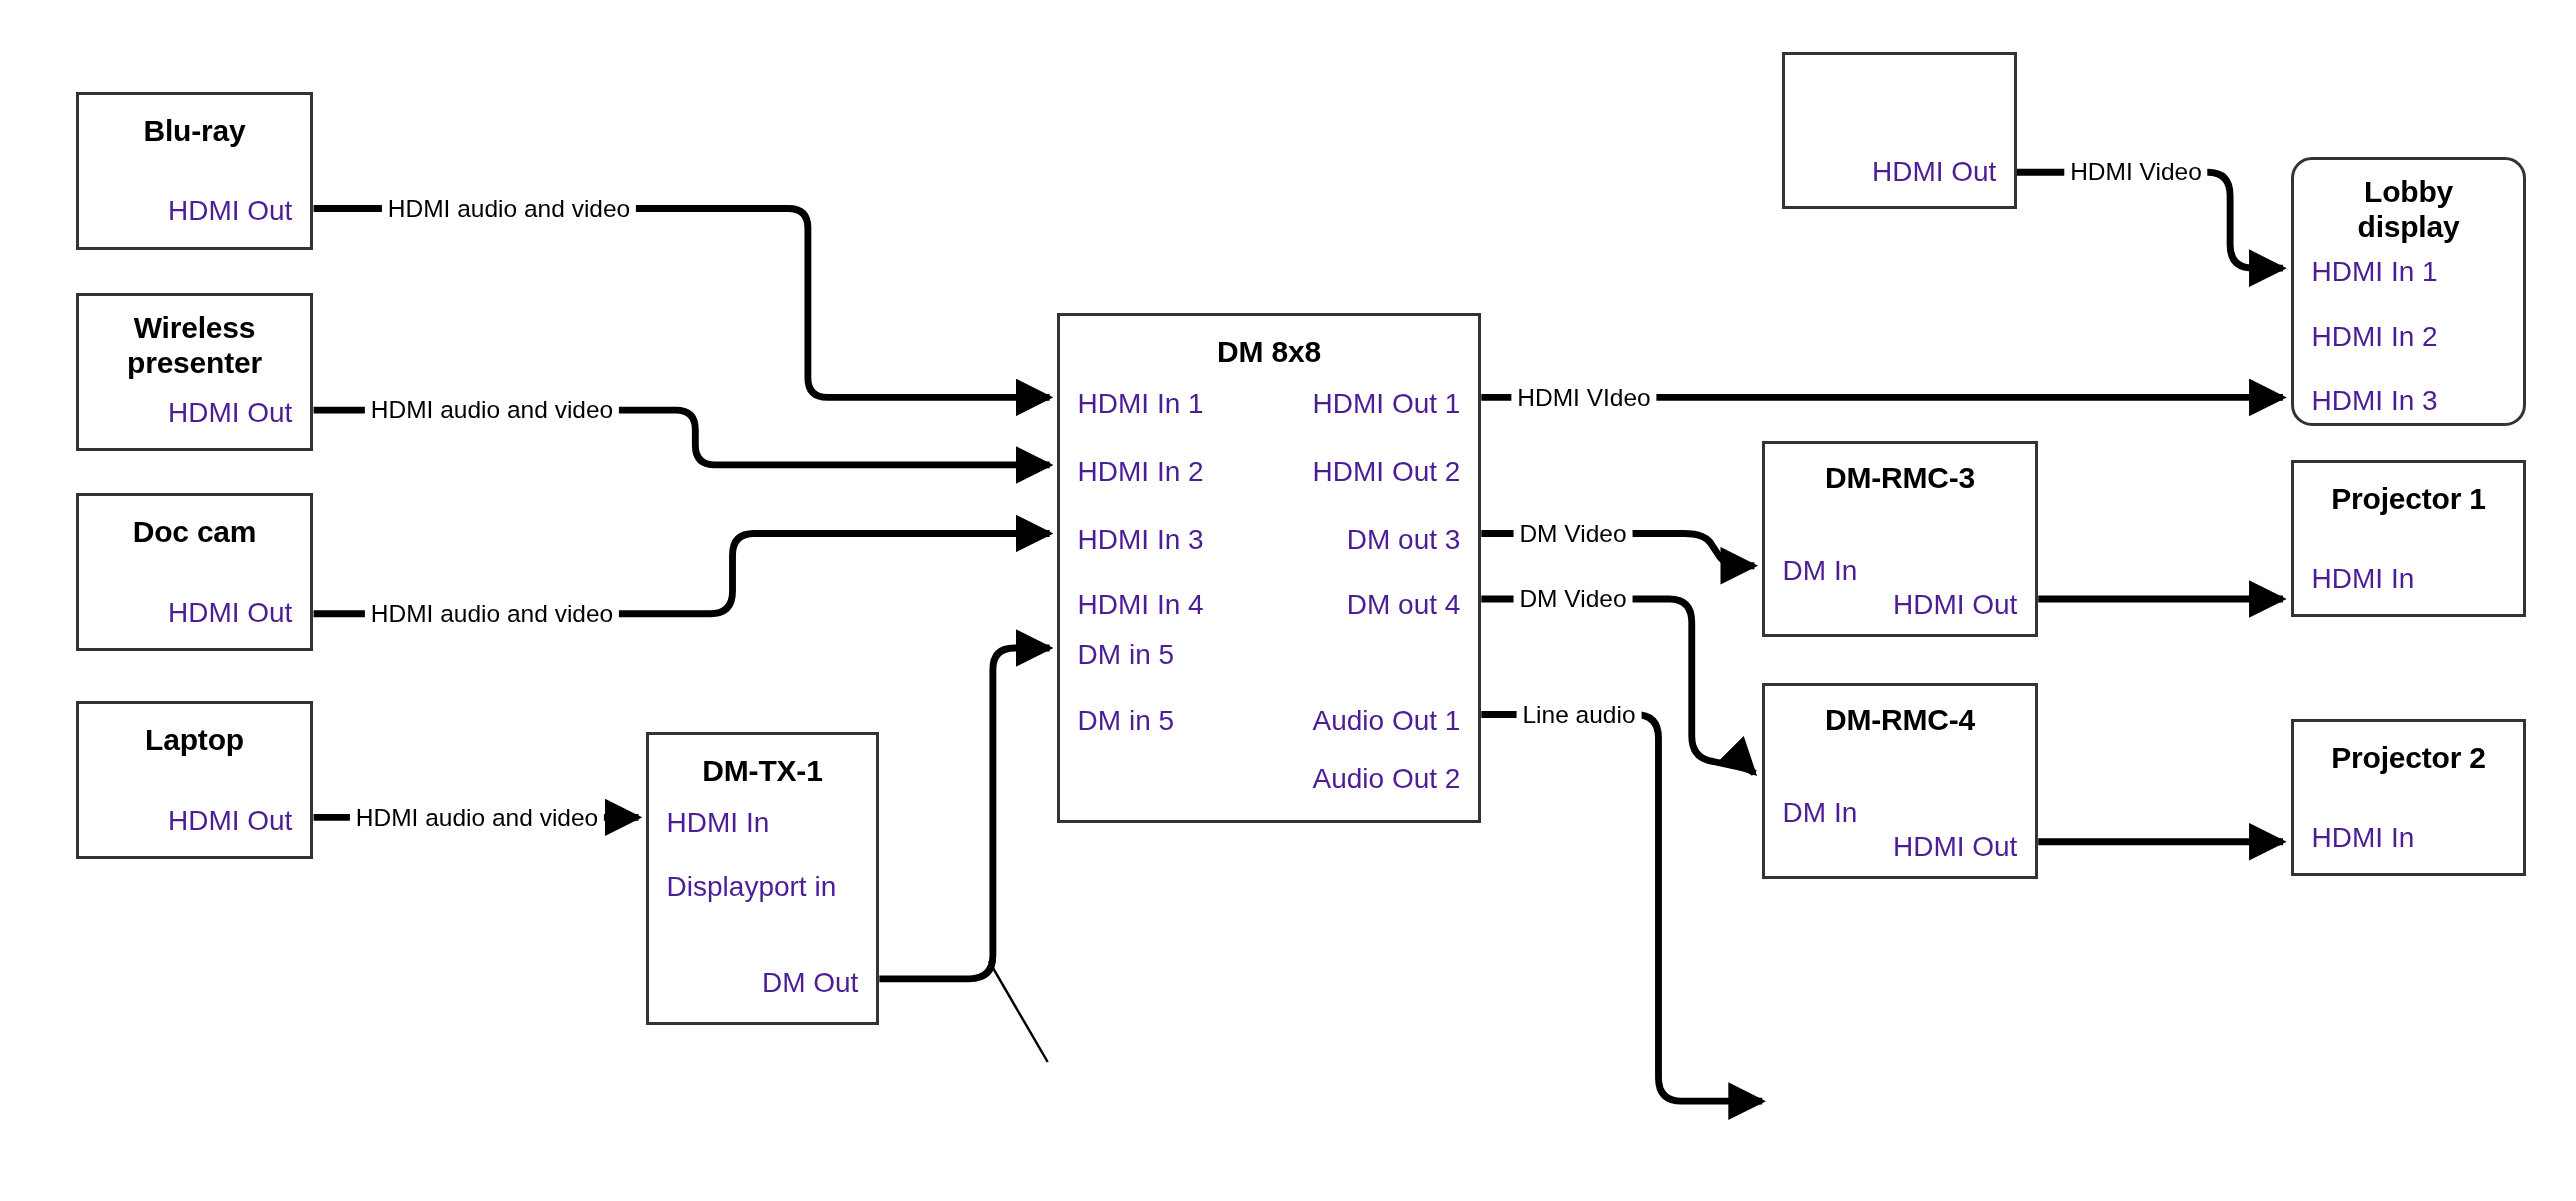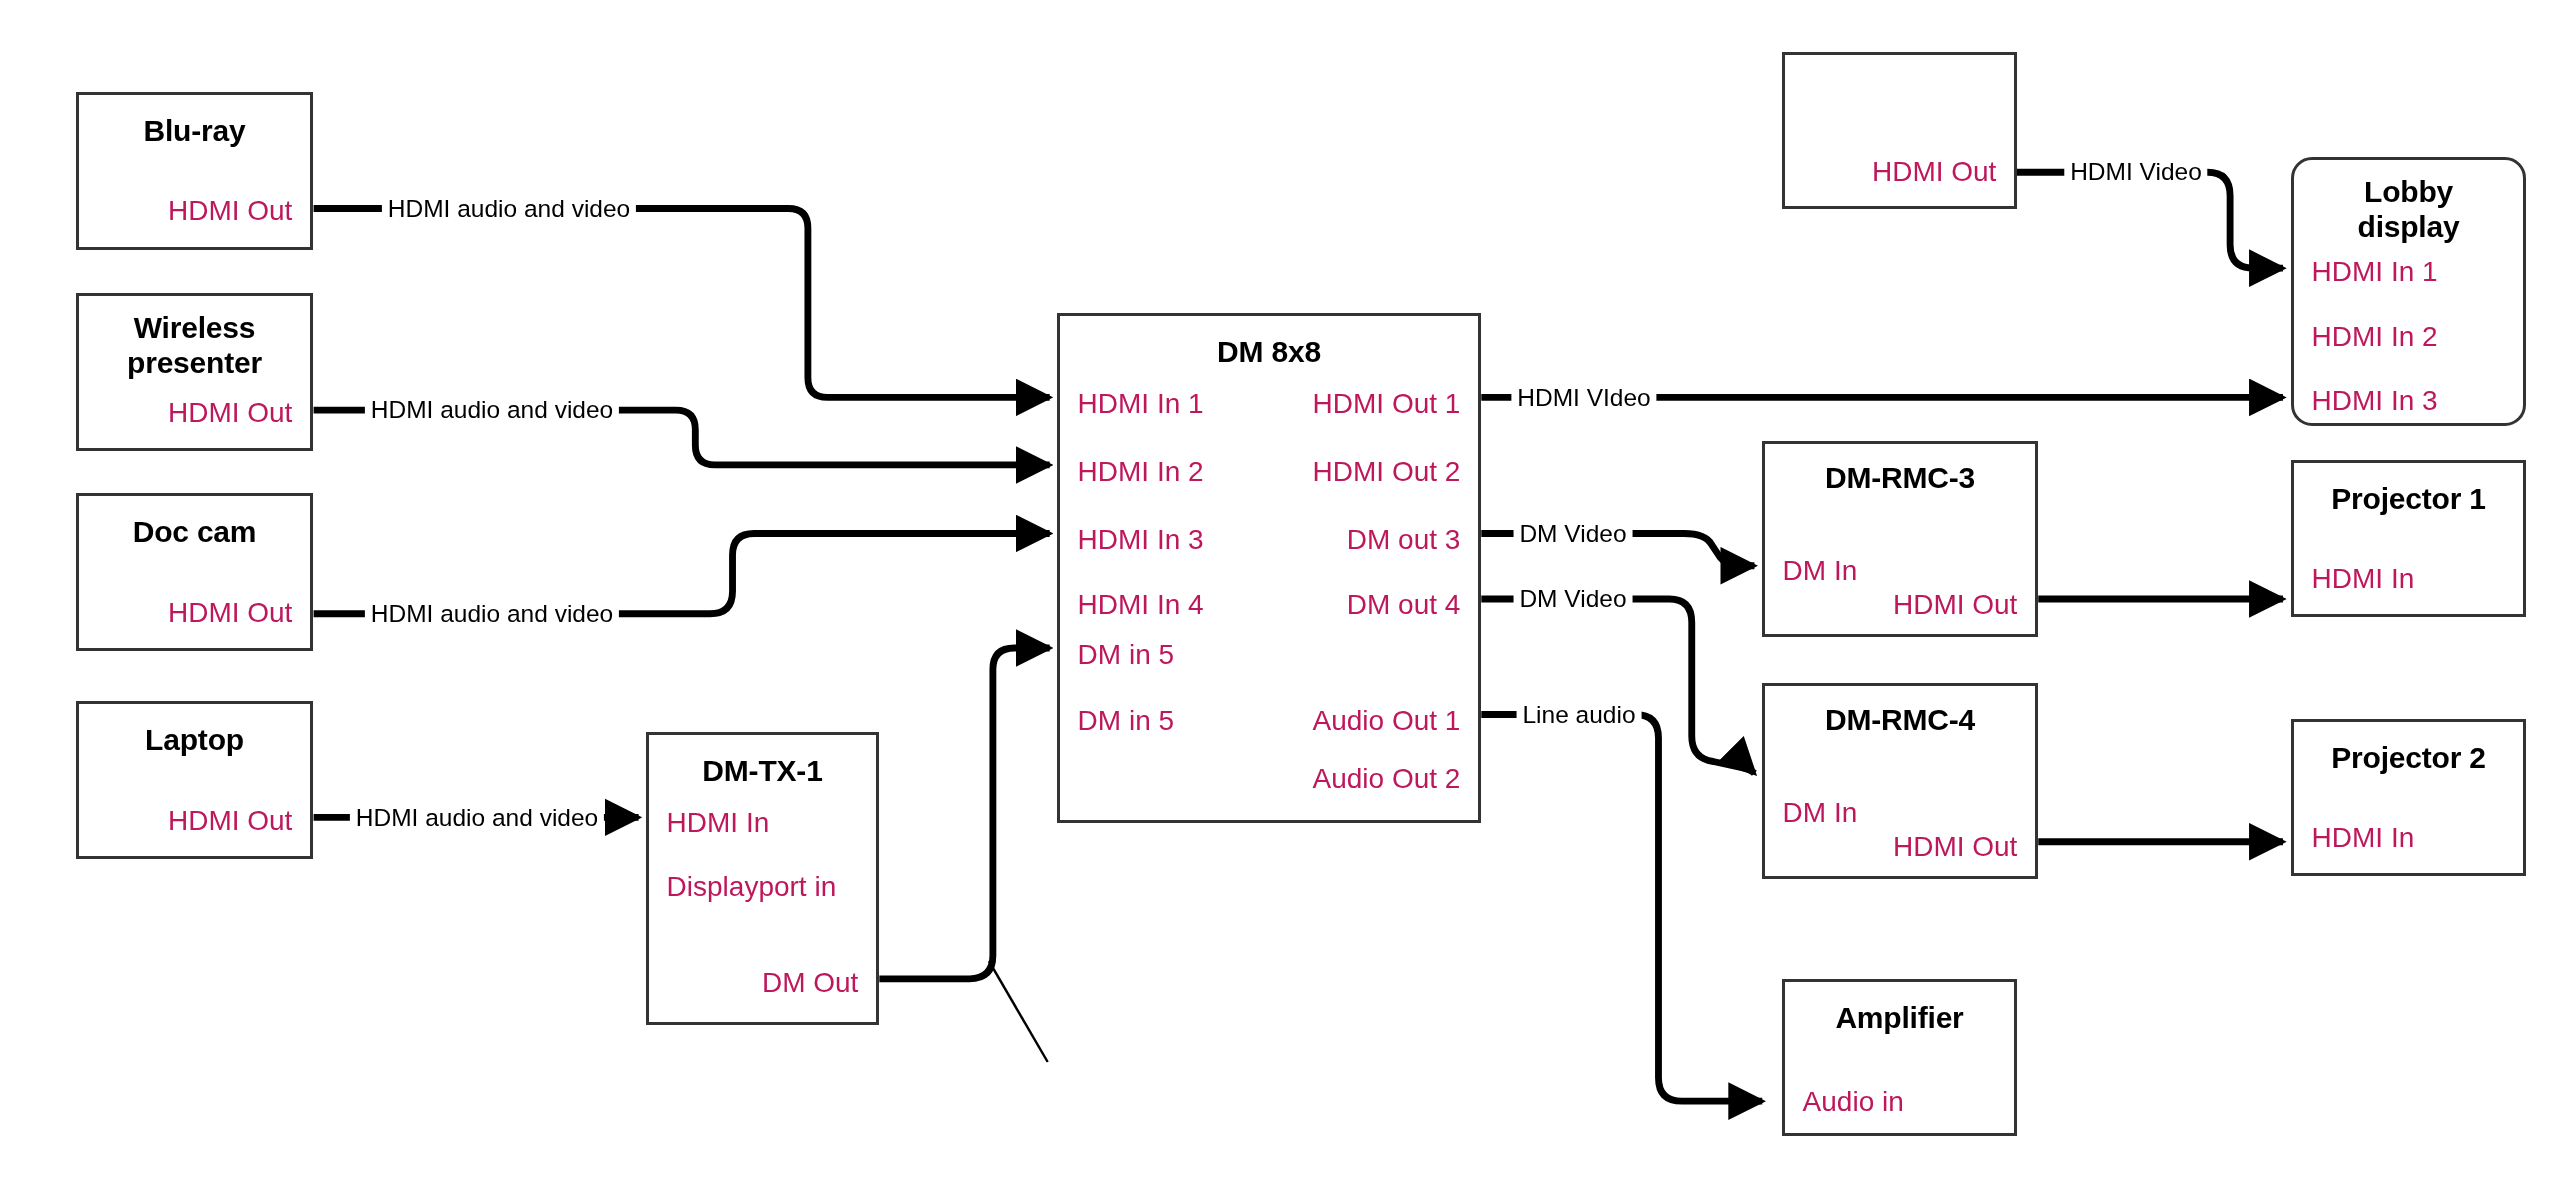--- a/index.html
+++ b/index.html
@@ -41,21 +41,21 @@
     text-align: center;
     font-weight: bold;
     font-size: 30px;
     color: #000000;
     line-height: 1.18;
     letter-spacing: -0.2px;
   }
   .port {
     position: absolute;
     font-size: 28px;
-    color: #be185d;
+    color: #4c1d95;
     white-space: nowrap;
     line-height: 1;
   }
   .port.left  { left: 17.6px;  text-align: left; }
   .port.right { right: 17.6px; text-align: right; }
   .note-text {
     position: absolute;
     left: 5.9px;
     right: 5.9px;
     text-align: center;
@@ -206,19 +206,15 @@
   <div class="node" style="left:2291px; top:460px; width:235px; height:157px;">
     <div class="node-title" style="top:17.6px;">Projector 1</div>
     <div class="port left" style="top:102px;">HDMI In</div>
   </div>
 
   <div class="node" style="left:2291px; top:719px; width:235px; height:157px;">
     <div class="node-title" style="top:17.6px;">Projector 2</div>
     <div class="port left" style="top:102px;">HDMI In</div>
   </div>
 
-  <div class="node" style="left:1782px; top:979px; width:235px; height:157px;">
-    <div class="node-title" style="top:17.6px;">Amplifier</div>
-    <div class="port left" style="top:106px;">Audio in</div>
-  </div>
 
 </div>
 
 
 </body></html>

